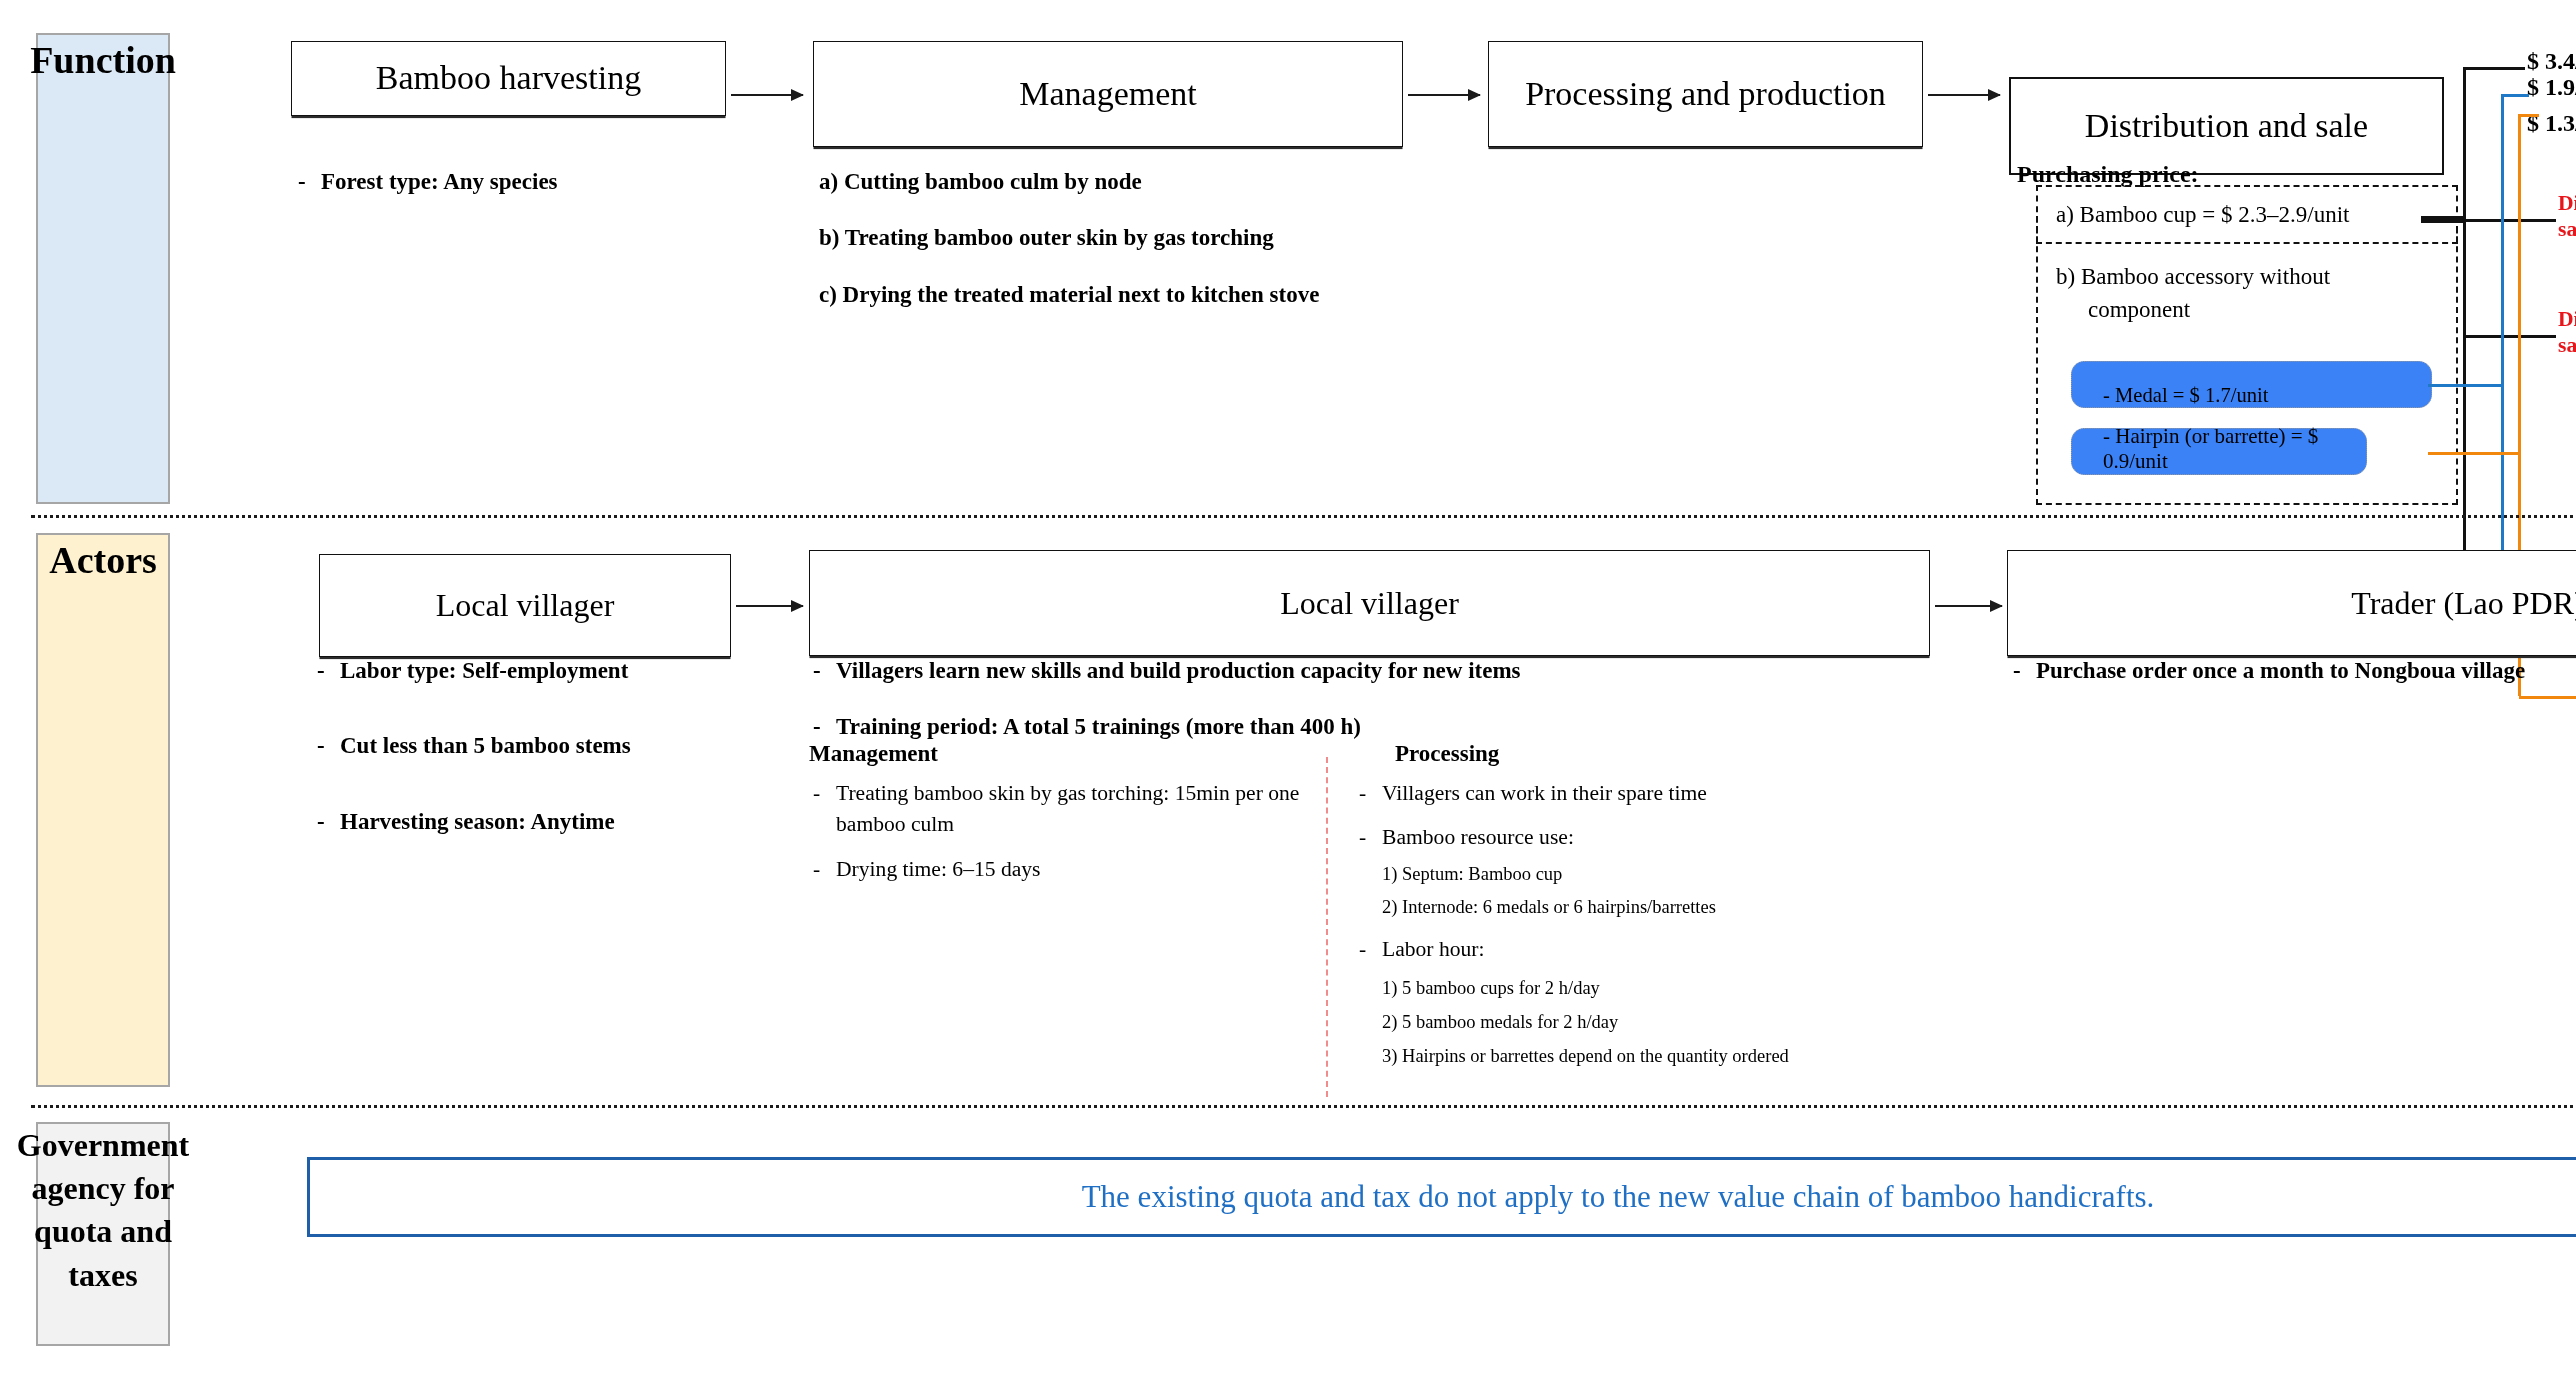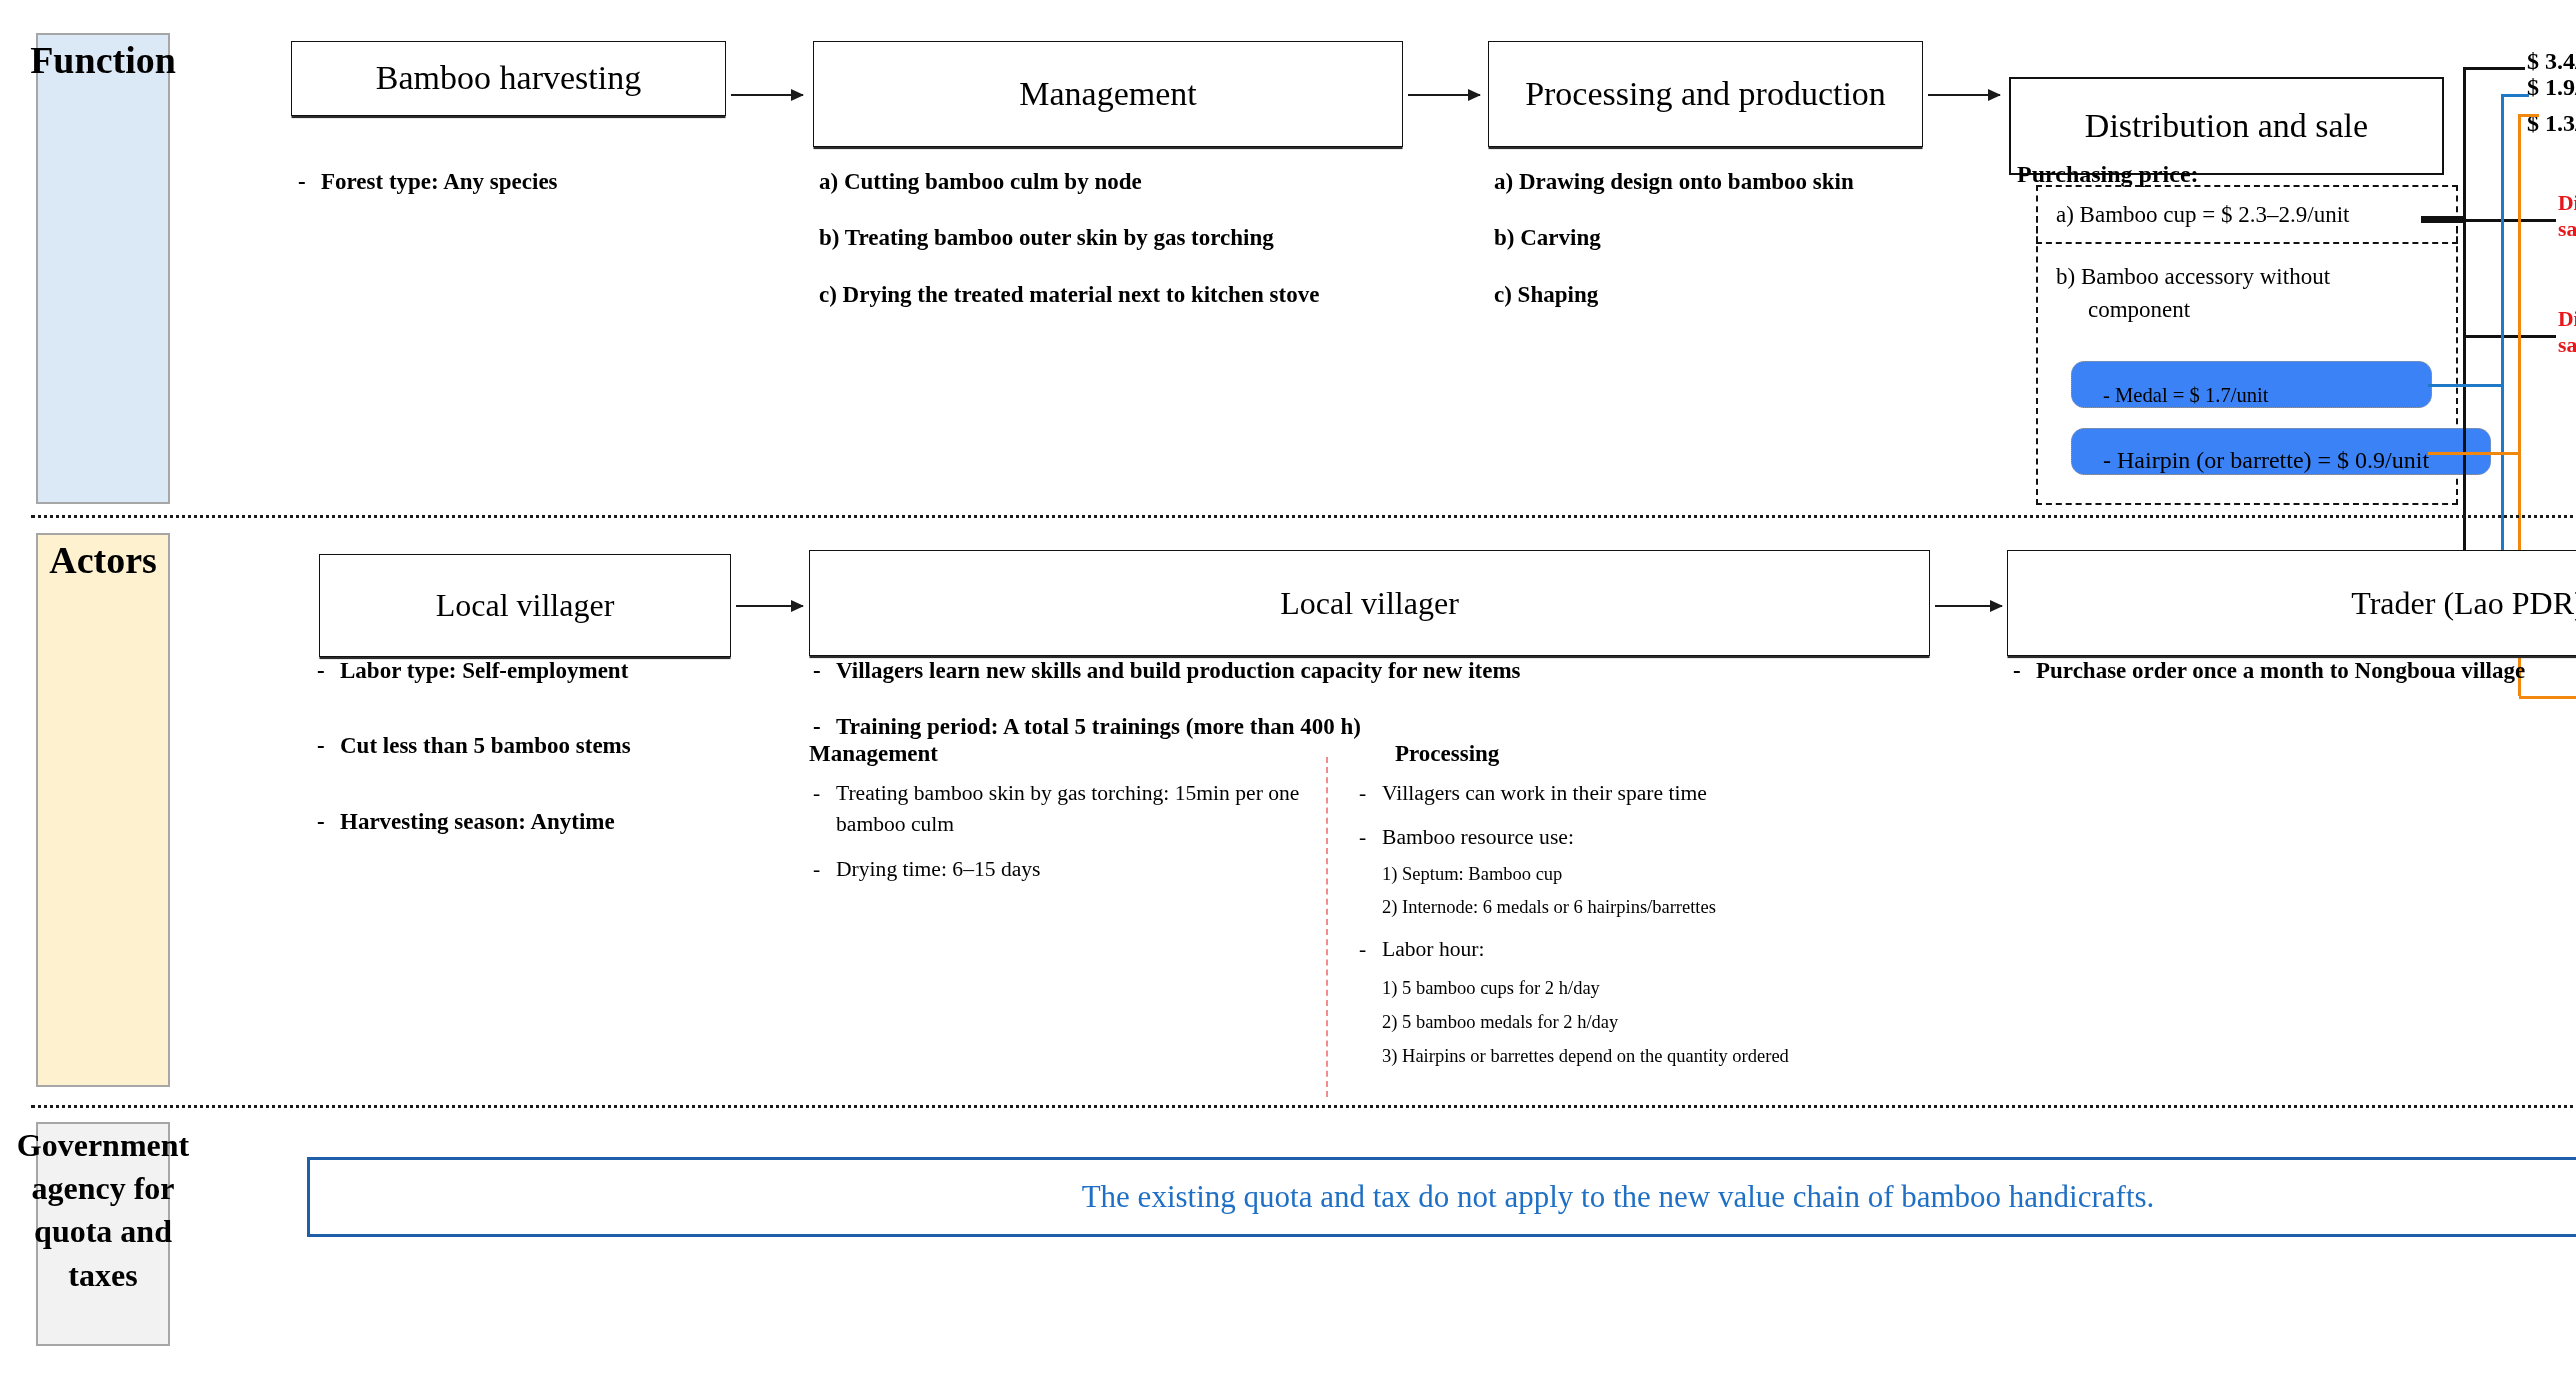--- a/index.html
+++ b/index.html
@@ -112,27 +112,20 @@
       <li style="padding-left: 0px; list-style: none;" data-name="detail-item">b) Treating bamboo outer skin by gas torching</li>
       <li style="padding-left: 0px; list-style: none;" data-name="detail-item">c) Drying the treated material next to kitchen stove</li>
     </ul>
   </div>
   <style></style>
 
   <div class="pbox abs" data-name="stage-box-processing-production" style="left:1488px;top:41px;width:435px;height:106px;font-size:34px;">
     <span data-name="stage-title">Processing  and production</span>
   </div>
   <div class="arrow-h" data-name="arrow-processing-to-distribution" style="left:1928px;top:94px;width:72px;"></div>
-  <div class="abs txt bold" data-name="stage-details-processing-production" style="left:1494px;top:165px;width:453px;font-size:23px;">
-    <ul class="dash-list">
-      <li style="padding-left: 0px; list-style: none;" data-name="detail-item">a) Drawing design onto bamboo skin</li>
-      <li style="padding-left: 0px; list-style: none;" data-name="detail-item">b) Carving</li>
-      <li style="padding-left: 0px; list-style: none;" data-name="detail-item">c)  Shaping</li>
-    </ul>
-  </div>
 
   <div class="pbox plain abs" data-name="stage-box-distribution-sale" style="left:2009px;top:41px;width:435px;height:98px;font-size:34px;box-shadow:none;margin-top:36px;">
     <span data-name="stage-title">Distribution  and sale</span>
   </div>
 
   <div class="abs txt bold" data-name="purchasing-price-heading" style="left:2017px;top:157px;font-size:24px;">
     <span data-name="purchasing-price-heading-text">Purchasing price:</span>
   </div>
 
   <div class="dashbox abs" data-name="purchasing-price-group-b" style="left:2036px;top:216px;width:422px;height:289px;border-top:none;"></div>
@@ -143,21 +136,21 @@
     <span data-name="purchasing-price-item-a-text">a) Bamboo  cup = $ 2.3–2.9/unit</span>
   </div>
   <div class="abs txt" data-name="purchasing-price-item-b" style="left:2056px;top:260px;font-size:23px;line-height:1.45;">
     <div data-name="purchasing-price-item-b-line1">b) Bamboo accessory without</div>
     <div style="padding-left:32px;" data-name="purchasing-price-item-b-line2">component</div>
   </div>
 
   <div class="pill abs" data-name="price-pill-medal" style="left:2071px;top:361px;width:361px;height:47px;font-size:20.6px;">
     <span data-name="price-pill-medal-text">- Medal = $ 1.7/unit</span>
   </div>
-  <div class="pill abs" data-name="price-pill-hairpin" style="left:2071px;top:428px;width:420px;height:47px;font-size:24px;">
+  <div class="pill abs" data-name="price-pill-hairpin" style="left:2071px;top:428px;width:296px;height:47px;font-size:21px;">
     <span data-name="price-pill-hairpin-text">- Hairpin  (or barrette) = $ 0.9/unit</span>
   </div>
 
   <div class="seg-v" data-name="route-black-trunk" style="left:2463px;top:67px;height:515px;"></div>
 
   <div class="seg-h" data-name="route-black-stub-distribution" style="left:2421px;top:216px;width:45px;border-top-width:7.2px;"></div>
 
   <div class="seg-h" data-name="route-black-branch-souvenir" style="left:2463px;top:67px;width:62px;"></div>
 
   <div class="seg-h" data-name="route-black-branch-night" style="left:2463px;top:219px;width:93px;"></div>

